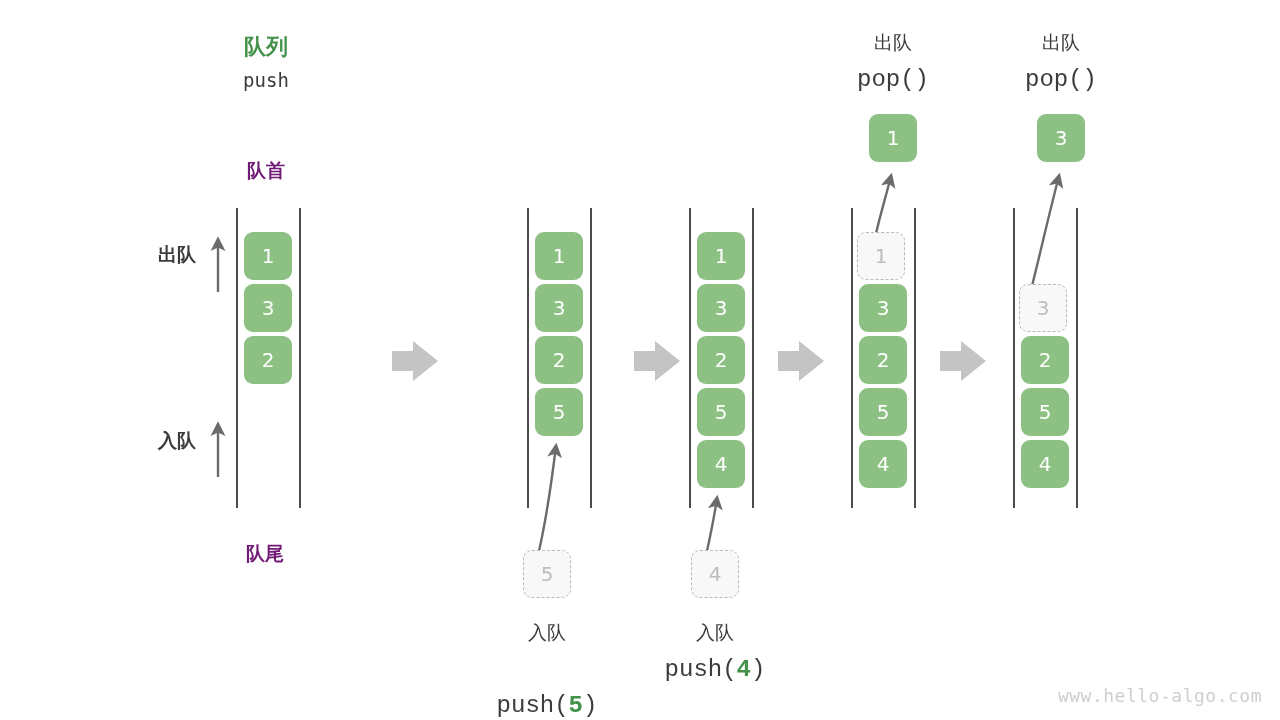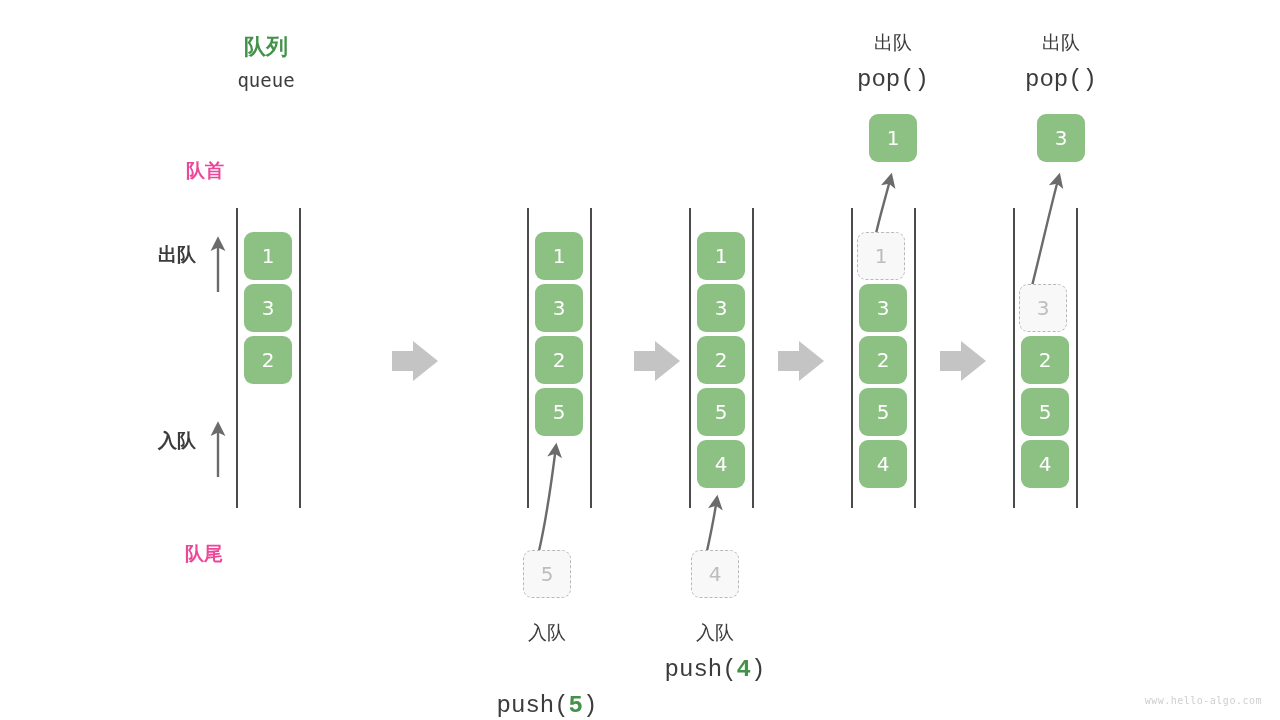--- a/index.html
+++ b/index.html
@@ -37,22 +37,22 @@
   }
   .title-en {
     font-size: 19px;
     font-family: "DejaVu Sans Mono", "Liberation Mono", monospace;
     color: #3c3c3c;
     text-align: center;
   }
   .side-label {
     font-size: 19px;
     font-weight: bold;
-    color: #ec4899;
-    text-align: left;
+    color: #701a75;
+    text-align: center;
   }
   .op-cn {
     font-size: 19px;
     font-weight: bold;
     color: #3c3c3c;
     text-align: center;
   }
   .op-head {
     font-size: 19px;
     color: #3c3c3c;
@@ -64,21 +64,21 @@
     font-family: Liberation Mono, monospace;
     color: #3c3c3c;
     text-align: center;
   }
   .op-code .arg { color: #43924a; font-weight: bold; }
 
   .watermark {
     position: absolute;
     right: 18px;
     bottom: 14px;
-    font-size: 10px;
+    font-size: 18px;
     font-family: "DejaVu Sans Mono", "Liberation Mono", monospace;
     color: #cfcfcf;
     letter-spacing: 0.5px;
     text-align: center;
   }
 
   
   .rail {
     position: absolute;
     width: 1.6px;
@@ -161,21 +161,21 @@
 
     <g>
       <path d="M875,238 C880,215 885,200 891,176" stroke="#6b6b6b" stroke-width="2.4" fill="none" marker-end="url(#curveHead)"></path>
     </g>
     <g>
       <path d="M1031,290 C1041,250 1050,210 1059,176" stroke="#6b6b6b" stroke-width="2.4" fill="none" marker-end="url(#curveHead)"></path>
     </g>
   </svg>
 
   <div class="label title-cn" style="left:186px; top:34px; width:160px;">队列</div>
-  <div class="label title-en" style="left:186px; top:70px; width:160px;">queue</div>
+  <div class="label title-en" style="left:186px; top:70px; width:160px;">push</div>
 
   <div class="label side-label" style="left:186px; top:160px; width:160px;">队首</div>
   <div class="label side-label" style="left:185px; top:543px; width:160px;">队尾</div>
 
   <div class="label op-cn" style="left:146px; top:244px; width:62px;">出队</div>
   <div class="label op-cn" style="left:146px; top:430px; width:62px;">入队</div>
 
   <div class="rail" style="left:236px; top:208px; height:300px;"></div>
   <div class="rail" style="left:299px; top:208px; height:300px;"></div>
 

